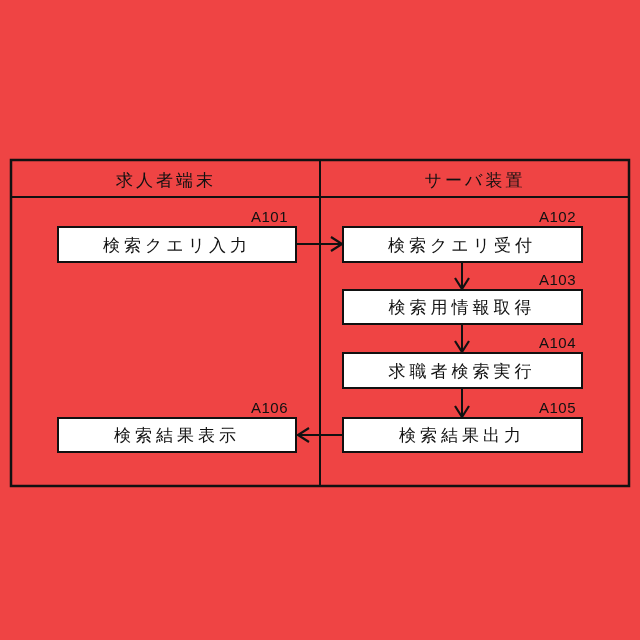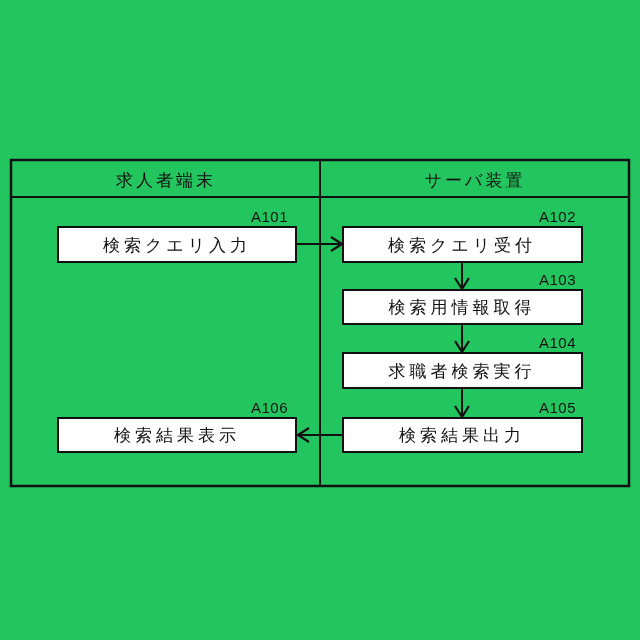--- a/index.html
+++ b/index.html
@@ -4,21 +4,21 @@
 <style>
   html, body {
     margin: 0;
     padding: 0;
     background: #ffffff;
   }
   .canvas {
     position: relative;
     width: 640px;
     height: 640px;
-    background: #22c55e;
+    background: #ef4444;
     font-family: "Liberation Sans", "DejaVu Sans", sans-serif;
   }
   svg text {
     fill: #111111;
     font-family: "Liberation Sans", "DejaVu Sans", sans-serif;
   }
   .lane-title {
     font-size: 17px;
     letter-spacing: 3px;
     text-anchor: middle;

